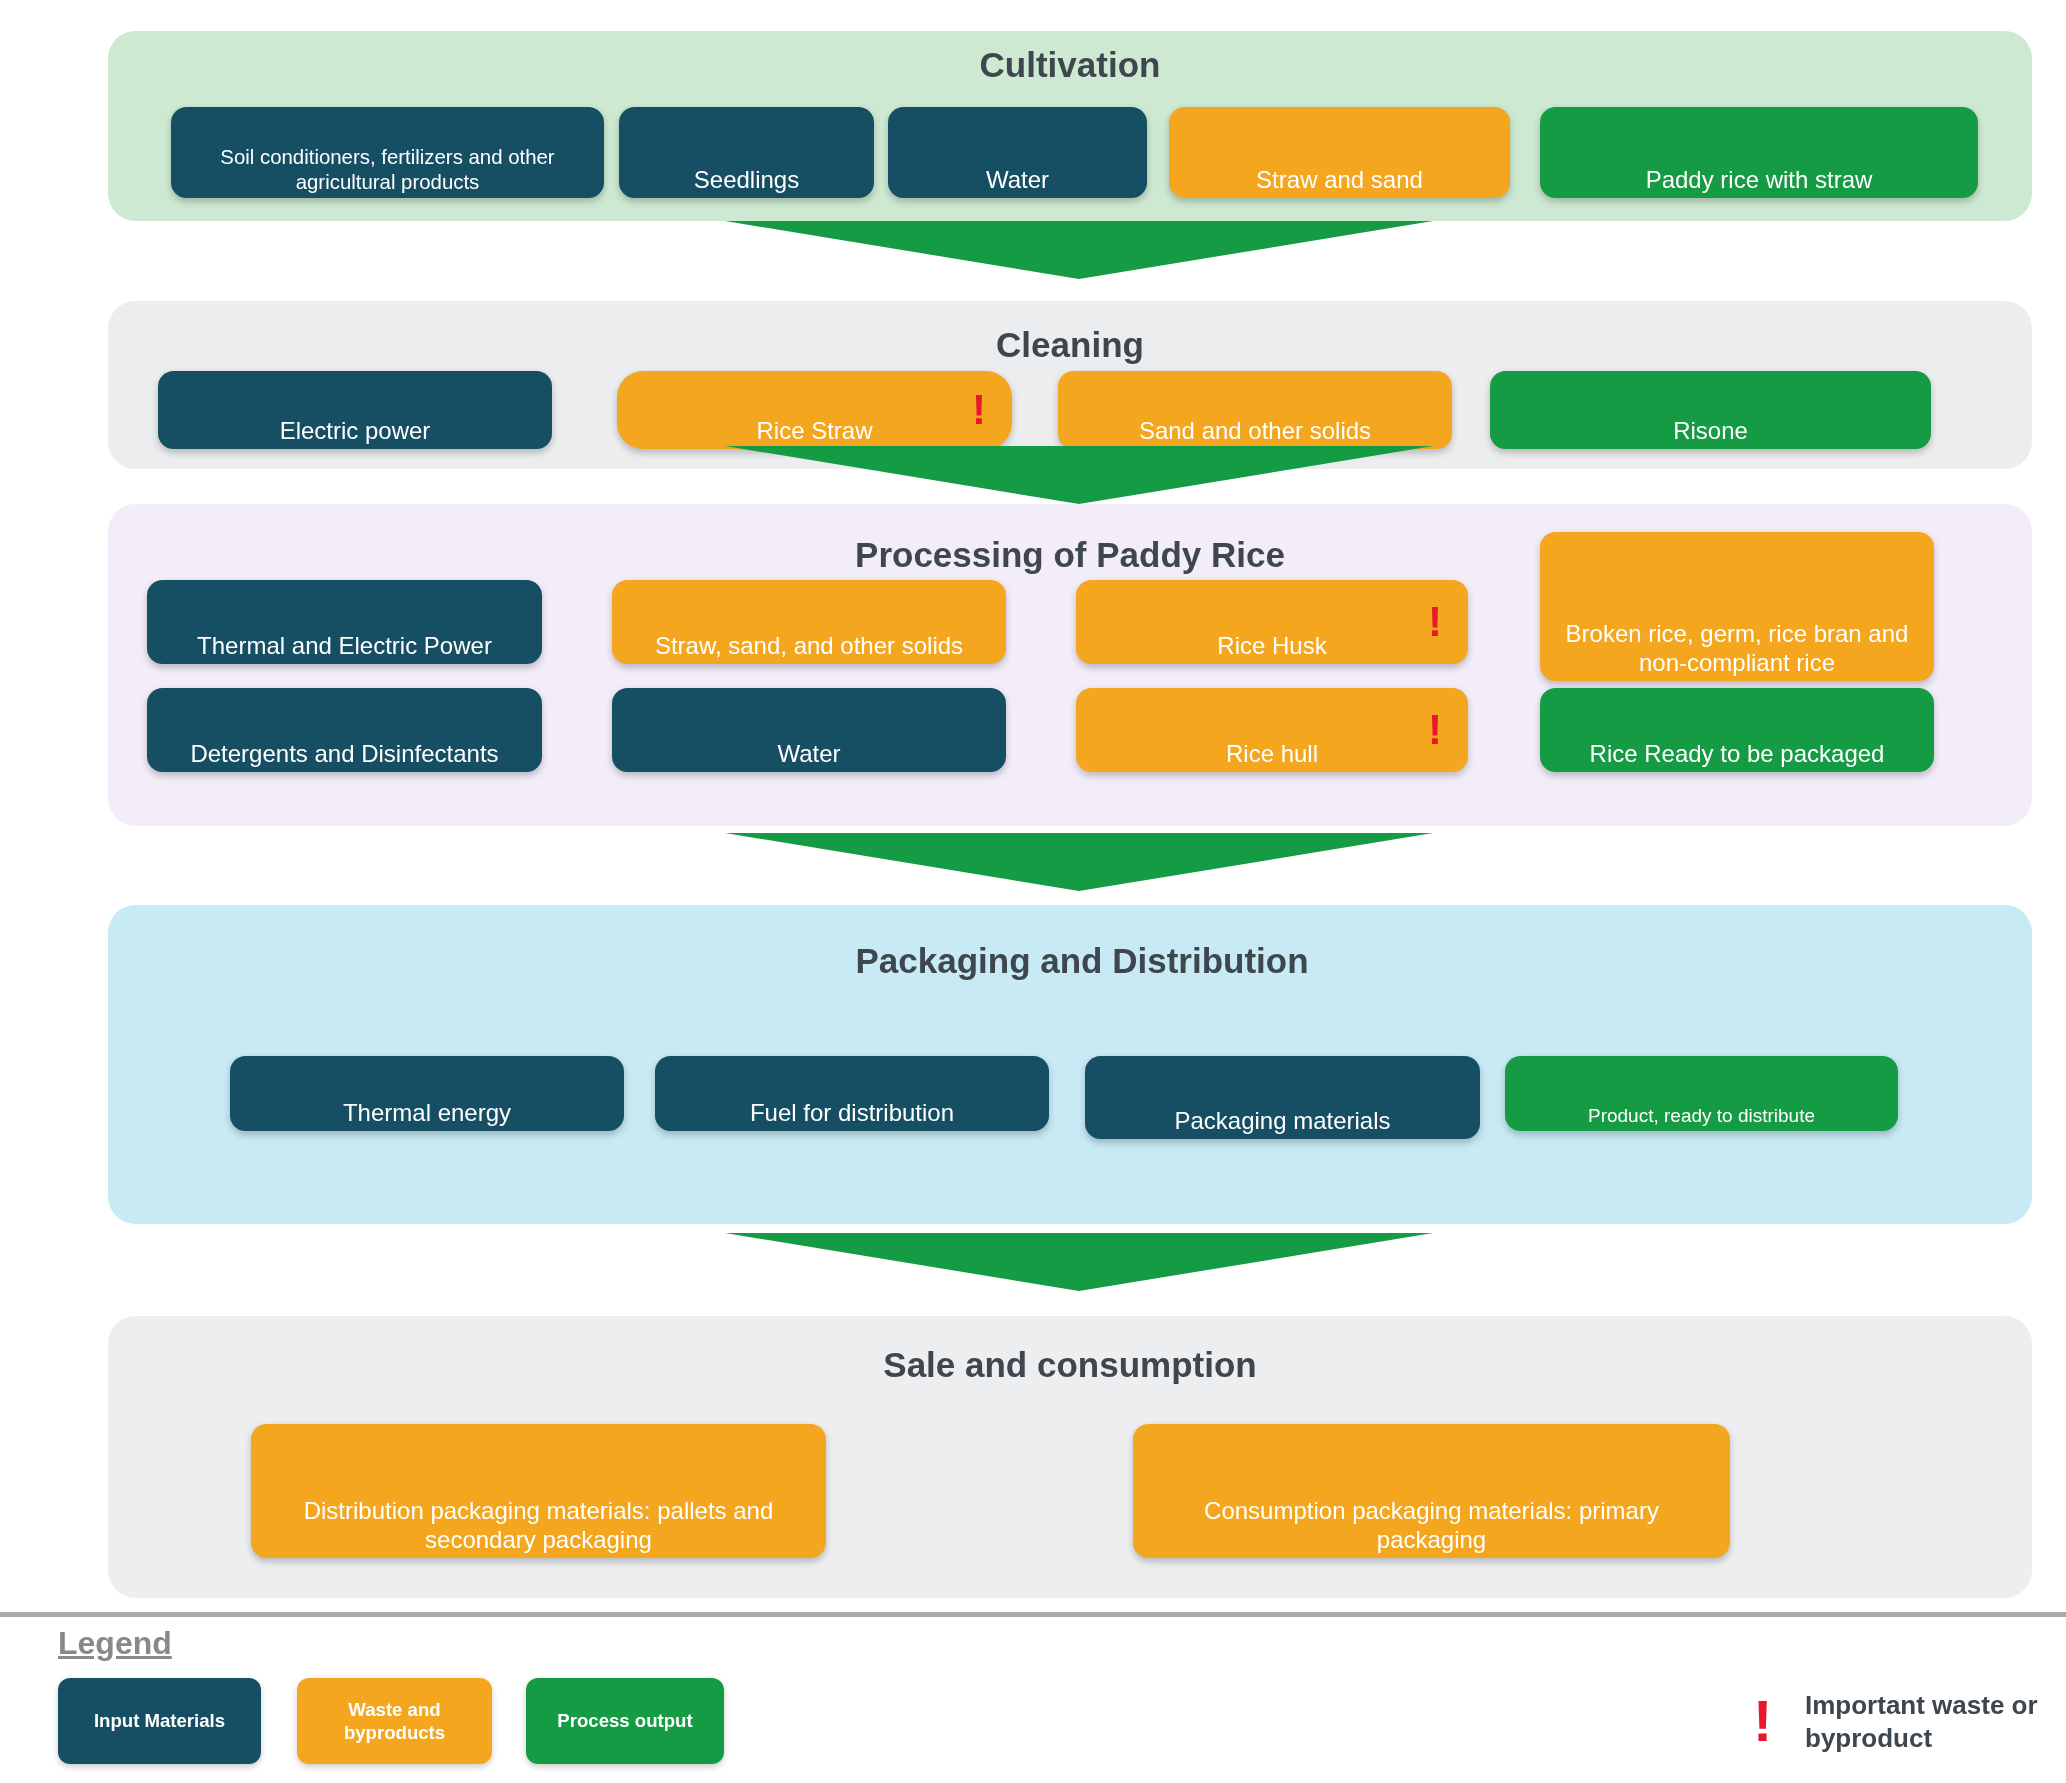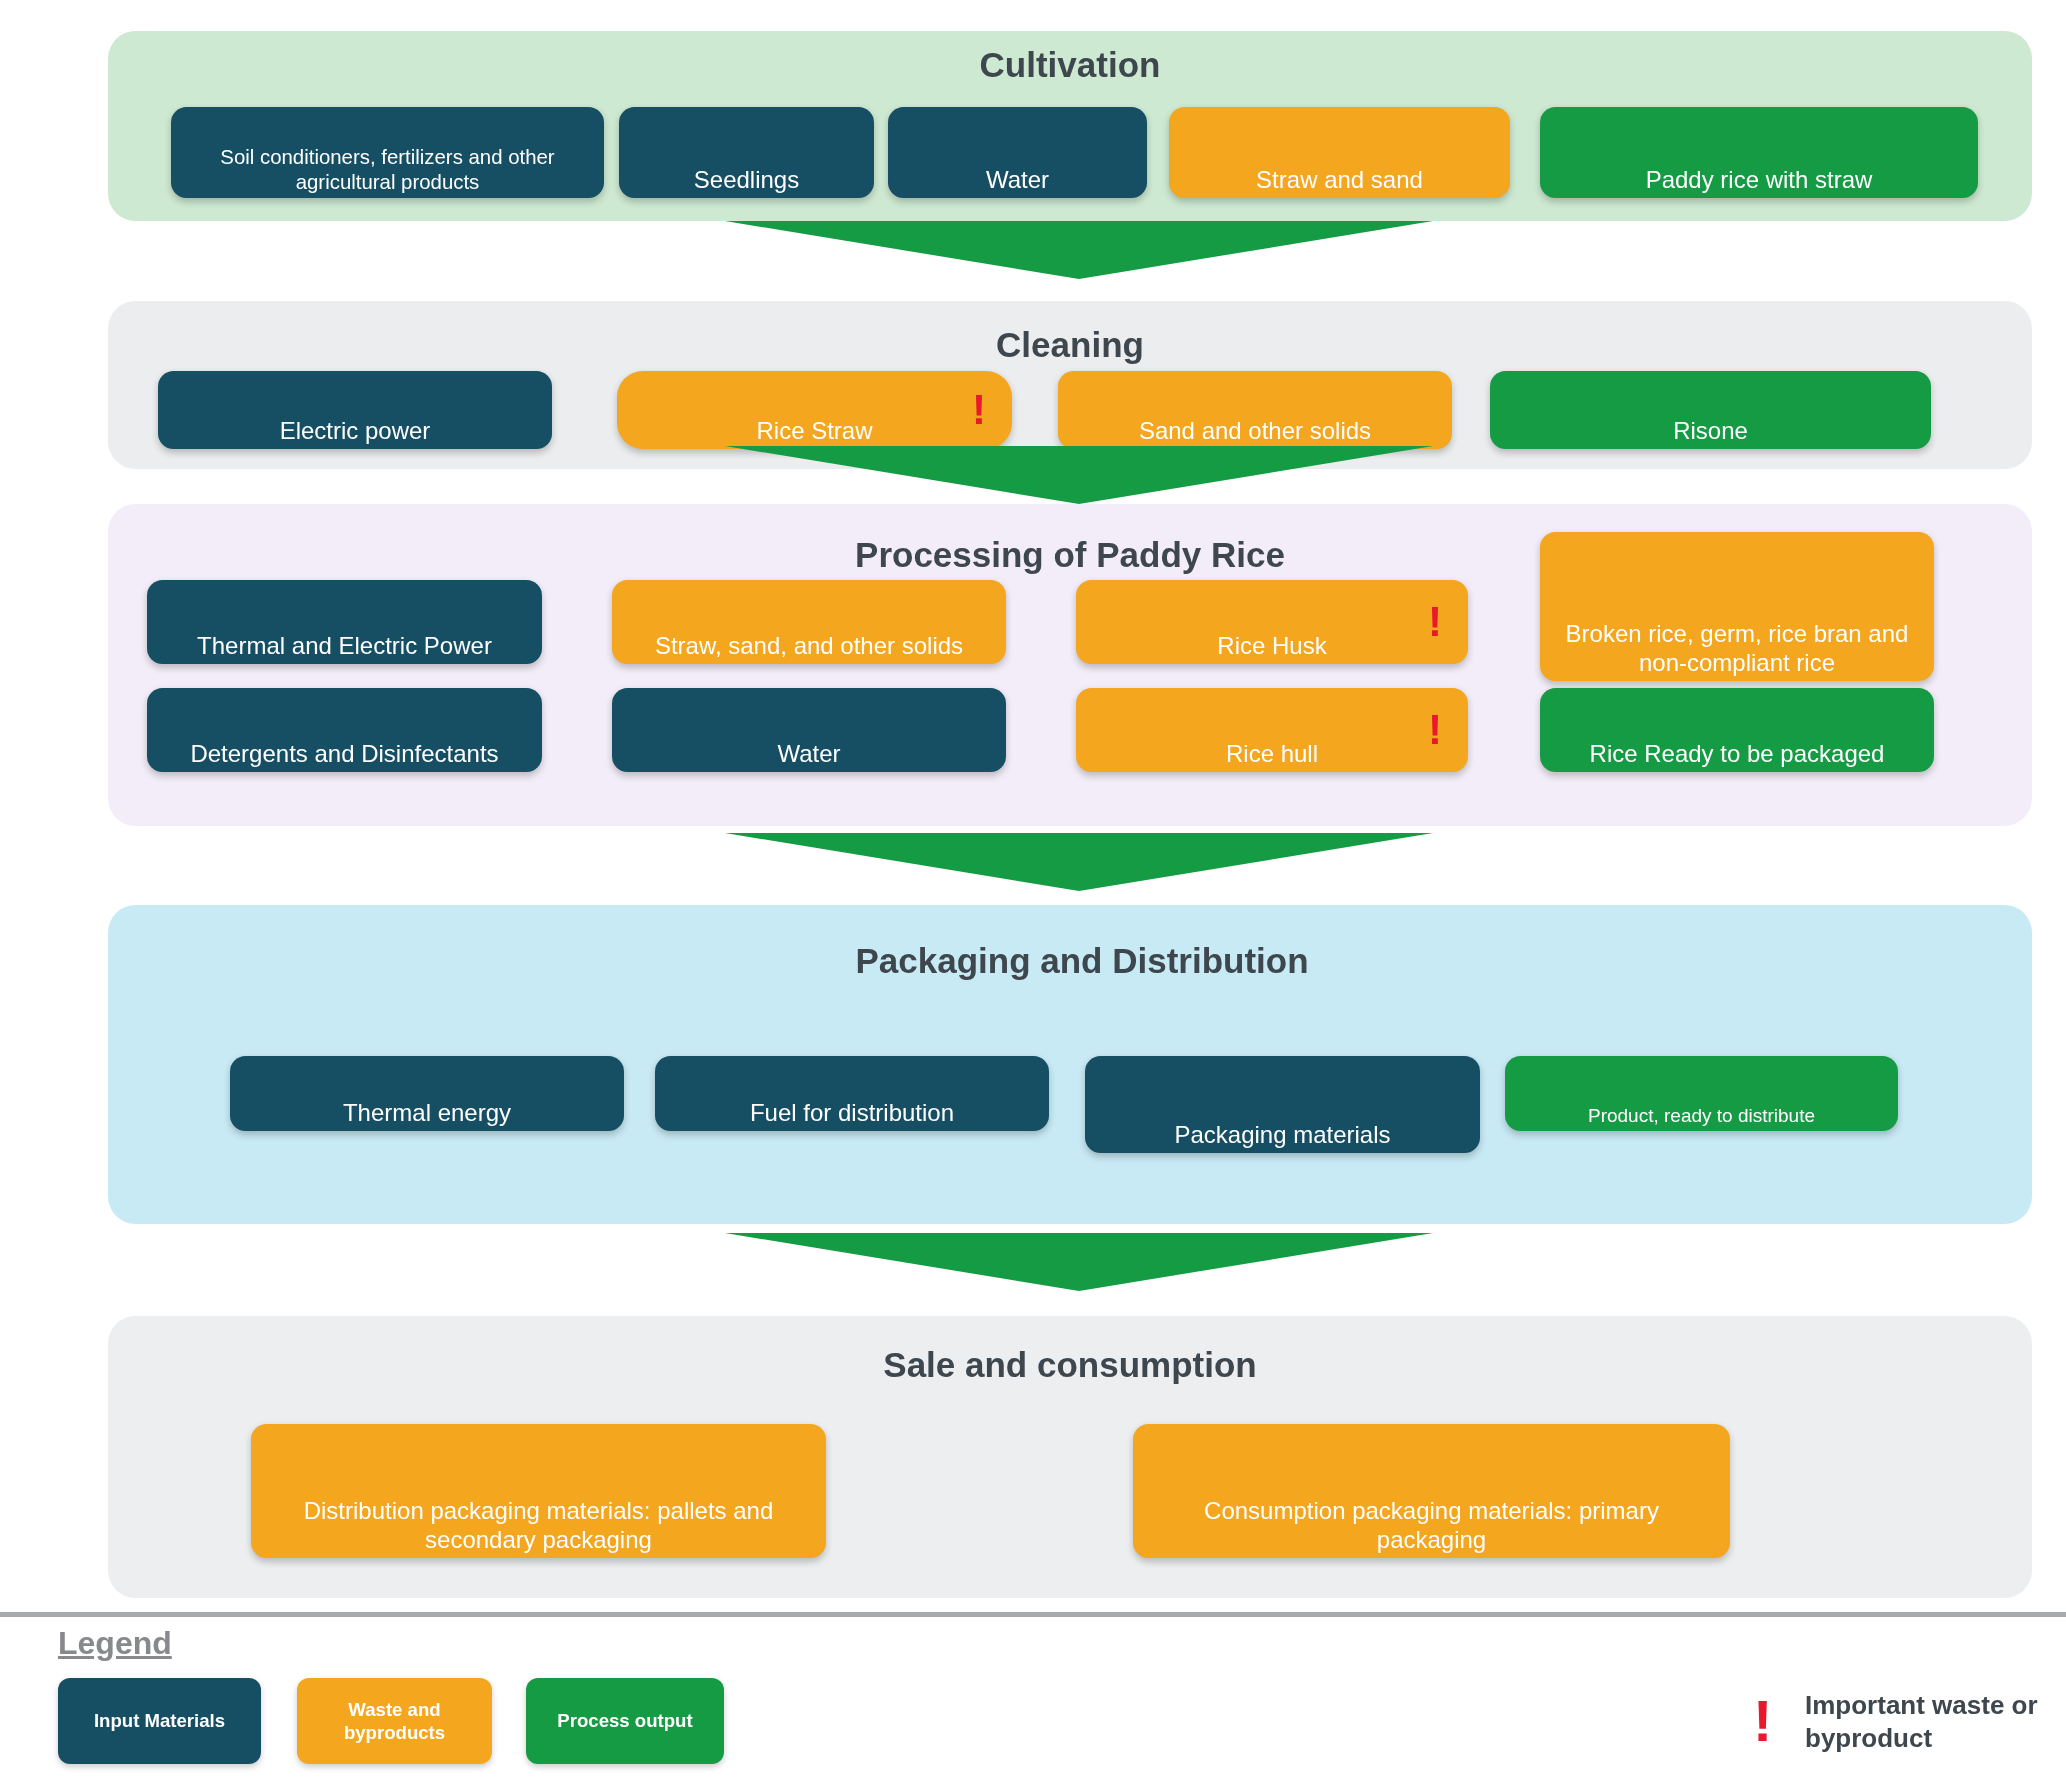--- a/index.html
+++ b/index.html
@@ -133,21 +133,21 @@
 <div class="arrow" style="top:833px;"></div>
 
 <div class="section sec-packaging" style="top:905px;height:319px;">
   <div class="sec-title" style="top:36px;margin-left:12px;">Packaging and Distribution</div>
   <div class="box input" style="left:122px;top:151px;width:394px;height:75px;">
     <span>Thermal energy</span>
   </div>
   <div class="box input" style="left:547px;top:151px;width:394px;height:75px;">
     <span>Fuel for distribution</span>
   </div>
-  <div class="box input" style="left:977px;top:151px;width:395px;height:97px;">
+  <div class="box input" style="left:977px;top:151px;width:395px;height:83px;">
     <span>Packaging materials</span>
   </div>
   <div class="box output fs36" style="left:1397px;top:151px;width:393px;height:75px;">
     <span>Product, ready to distribute</span>
   </div>
 </div>
 
 <div class="arrow" style="top:1233px;"></div>
 
 <div class="section sec-sale" style="top:1316px;height:282px;">

